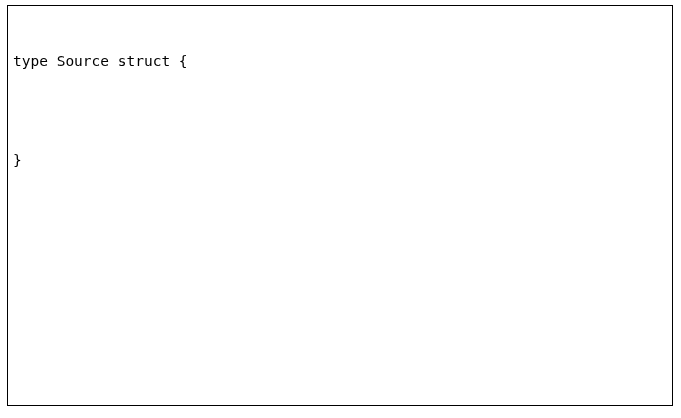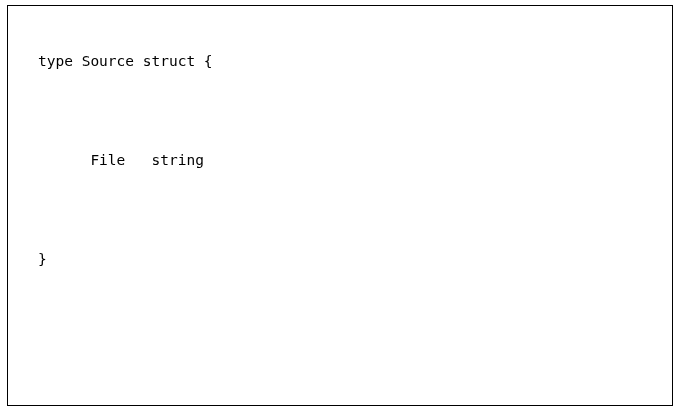--- a/index.html
+++ b/index.html
@@ -32,29 +32,27 @@
     line-height: 33px;
     color: #000000;
     white-space: pre;
     letter-spacing: 0px;
     tab-size: 4;
   }
   .code-line {
     display: block;
     height: 33px;
     white-space: pre;
-    margin-left: 25px;
   }
 </style>
 </head>
 <body>
 
 <div id="code-frame">
   <pre id="code-block">    <code class="code-line">type Source struct {</code>
-    <code class="code-line">      File   string</code>
     <code class="code-line">}</code>
     
     
     
     
     
     
     
     
   </pre>

